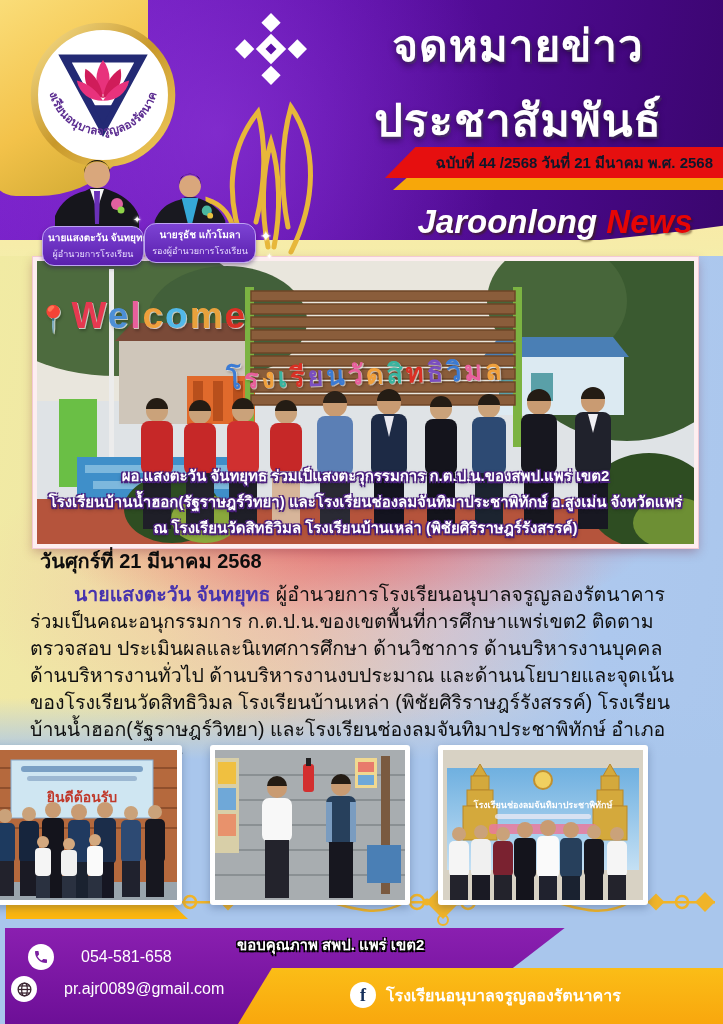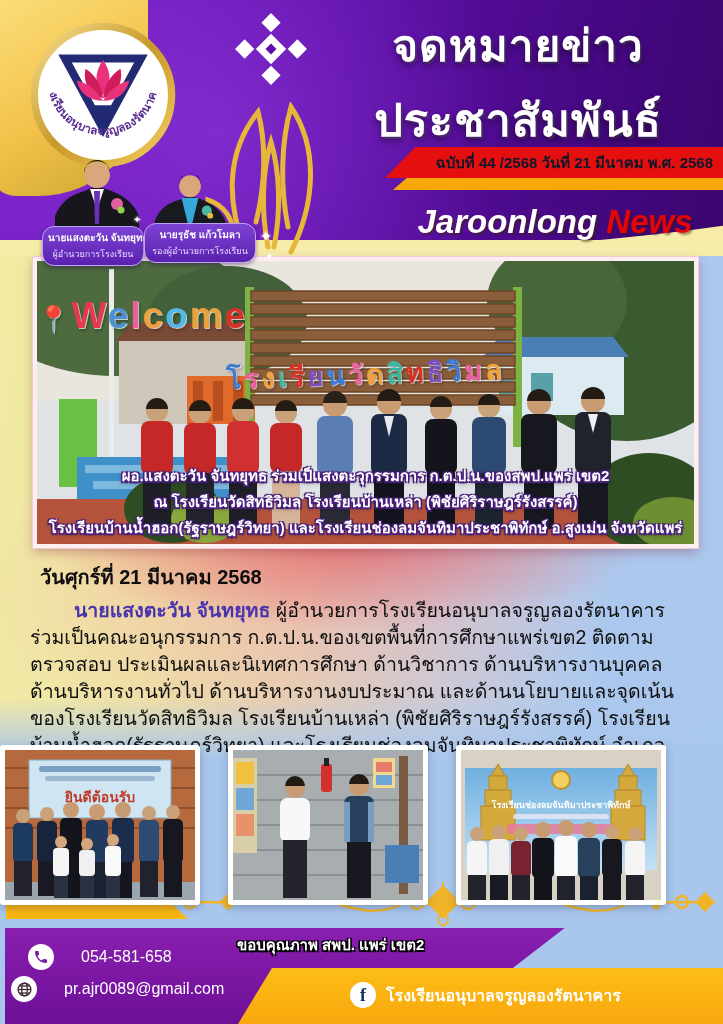--- a/index.html
+++ b/index.html
@@ -71,26 +71,26 @@
   .welcome-overlay{position:absolute;left:0;top:34px;width:100%;text-align:left;z-index:2;
     font-size:37px;font-weight:bold;letter-spacing:2px;
     text-shadow:1px 1px 0 rgba(255,255,255,.7),2px 3px 3px rgba(0,0,0,.25);}
   .thaisign-overlay{position:absolute;left:0;top:92px;width:100%;text-align:center;z-index:2;
     font-size:27px;font-weight:bold;letter-spacing:3px;transform:rotate(-2deg);
     text-shadow:1px 1px 0 rgba(255,255,255,.6),2px 2px 3px rgba(0,0,0,.3);}
   .pin-icon{color:#e02020;}
 
   
   .article{position:absolute;left:30px;top:545px;width:665px;z-index:4;}
-  .date-heading{font-size:20px;font-weight:bold;color:#0d0d0d;margin:16px 0 4px 10px;}
+  .date-heading{font-size:20px;font-weight:bold;color:#0d0d0d;margin:0 0 4px 10px;}
   .article p{margin:0;font-size:19.5px;line-height:27px;color:#0f0f0f;text-indent:44px;}
   .lead-name{color:#4733ae;font-weight:bold;}
 
   
-  .gallery{position:absolute;left:0;top:745px;width:629px;display:flex;gap:28px;z-index:4;}
+  .gallery{position:absolute;left:0;top:745px;width:629px;display:flex;justify-content:center;gap:28px;z-index:4;}
   .polaroid{background:#fff;padding:5px;border-radius:3px;box-shadow:0 3px 8px rgba(30,50,90,.3);}
   .polaroid svg{display:block;}
 
   
   .deco-trapezoid{position:absolute;left:6px;top:869px;width:182px;height:50px;background:#fbb60f;
     clip-path:polygon(0 0,71% 0,100% 100%,0 100%);z-index:3;}
   .flourish{position:absolute;left:170px;top:880px;width:545px;height:46px;z-index:3;}
 
   
   .footer-purple{position:absolute;left:5px;top:928px;width:580px;height:96px;
@@ -330,22 +330,22 @@
       </g>
     </svg>
     <div class="welcome-overlay">
       <span class="pin-icon" style="font-size:26px;">📍</span><span><span style="color: rgb(230, 57, 80);">W</span><span style="color: rgb(77, 143, 214);">e</span><span style="color: rgb(232, 95, 156);">l</span><span style="color: rgb(240, 160, 60);">c</span><span style="color: rgb(82, 184, 232);">o</span><span style="color: rgb(232, 161, 60);">m</span><span style="color: rgb(217, 48, 37);">e</span></span>
     </div>
     <div class="thaisign-overlay">
       <span><span style="color: rgb(59, 123, 212);">โ</span><span style="color: rgb(232, 95, 156);">ร</span><span style="color: rgb(240, 160, 60);">ง</span><span style="color: rgb(57, 181, 160);">เ</span><span style="color: rgb(217, 48, 37);">ร</span><span style="color: rgb(217, 48, 37);">ี</span><span style="color: rgb(122, 79, 192);">ย</span><span style="color: rgb(59, 123, 212);">น</span><span style="color: rgb(232, 95, 156);">วั</span><span style="color: rgb(240, 160, 60);">ด</span><span style="color: rgb(57, 181, 160);">สิ</span><span style="color: rgb(217, 48, 37);">ท</span><span style="color: rgb(122, 79, 192);">ธิ</span><span style="color: rgb(59, 123, 212);">วิ</span><span style="color: rgb(232, 95, 156);">ม</span><span style="color: rgb(240, 160, 60);">ล</span></span>
     </div>
     <div class="photo-caption">
       <div>ผอ.แสงตะวัน จันทยุทธ ร่วมเป็แสงตะวุกรรมการ ก.ต.ป.น.ของสพป.แพร่ เขต2</div>
+      <div>โรงเรียนบ้านน้ำฮอก(รัฐราษฎร์วิทยา) และโรงเรียนช่องลมจันทิมาประชาพิทักษ์ อ.สูงเม่น จังหวัดแพร่</div>
       <div>ณ โรงเรียนวัดสิทธิวิมล โรงเรียนบ้านเหล่า (พิชัยศิริราษฎร์รังสรรค์)</div>
-      <div>โรงเรียนบ้านน้ำฮอก(รัฐราษฎร์วิทยา) และโรงเรียนช่องลมจันทิมาประชาพิทักษ์ อ.สูงเม่น จังหวัดแพร่</div>
     </div>
   </div>
 
   <div class="article">
     <h2 class="date-heading">วันศุกร์ที่ 21 มีนาคม 2568</h2>
     <p><span class="lead-name">นายแสงตะวัน จันทยุทธ</span><span> ผู้อำนวยการโรงเรียนอนุบาลจรูญลองรัตนาคาร ร่วมเป็นคณะอนุกรรมการ ก.ต.ป.น.ของเขตพื้นที่การศึกษาแพร่เขต2  ติดตามตรวจสอบ ประเมินผลและนิเทศการศึกษา ด้านวิชาการ ด้านบริหารงานบุคคล ด้านบริหารงานทั่วไป ด้านบริหารงานงบประมาณ และด้านนโยบายและจุดเน้น  ของโรงเรียนวัดสิทธิวิมล โรงเรียนบ้านเหล่า (พิชัยศิริราษฎร์รังสรรค์) โรงเรียนบ้านน้ำฮอก(รัฐราษฎร์วิทยา) และโรงเรียนช่องลมจันทิมาประชาพิทักษ์ อำเภอสูงเม่น จังหวัดแพร่</span></p>
   </div>
 
   <div class="gallery">
     <div class="polaroid">

